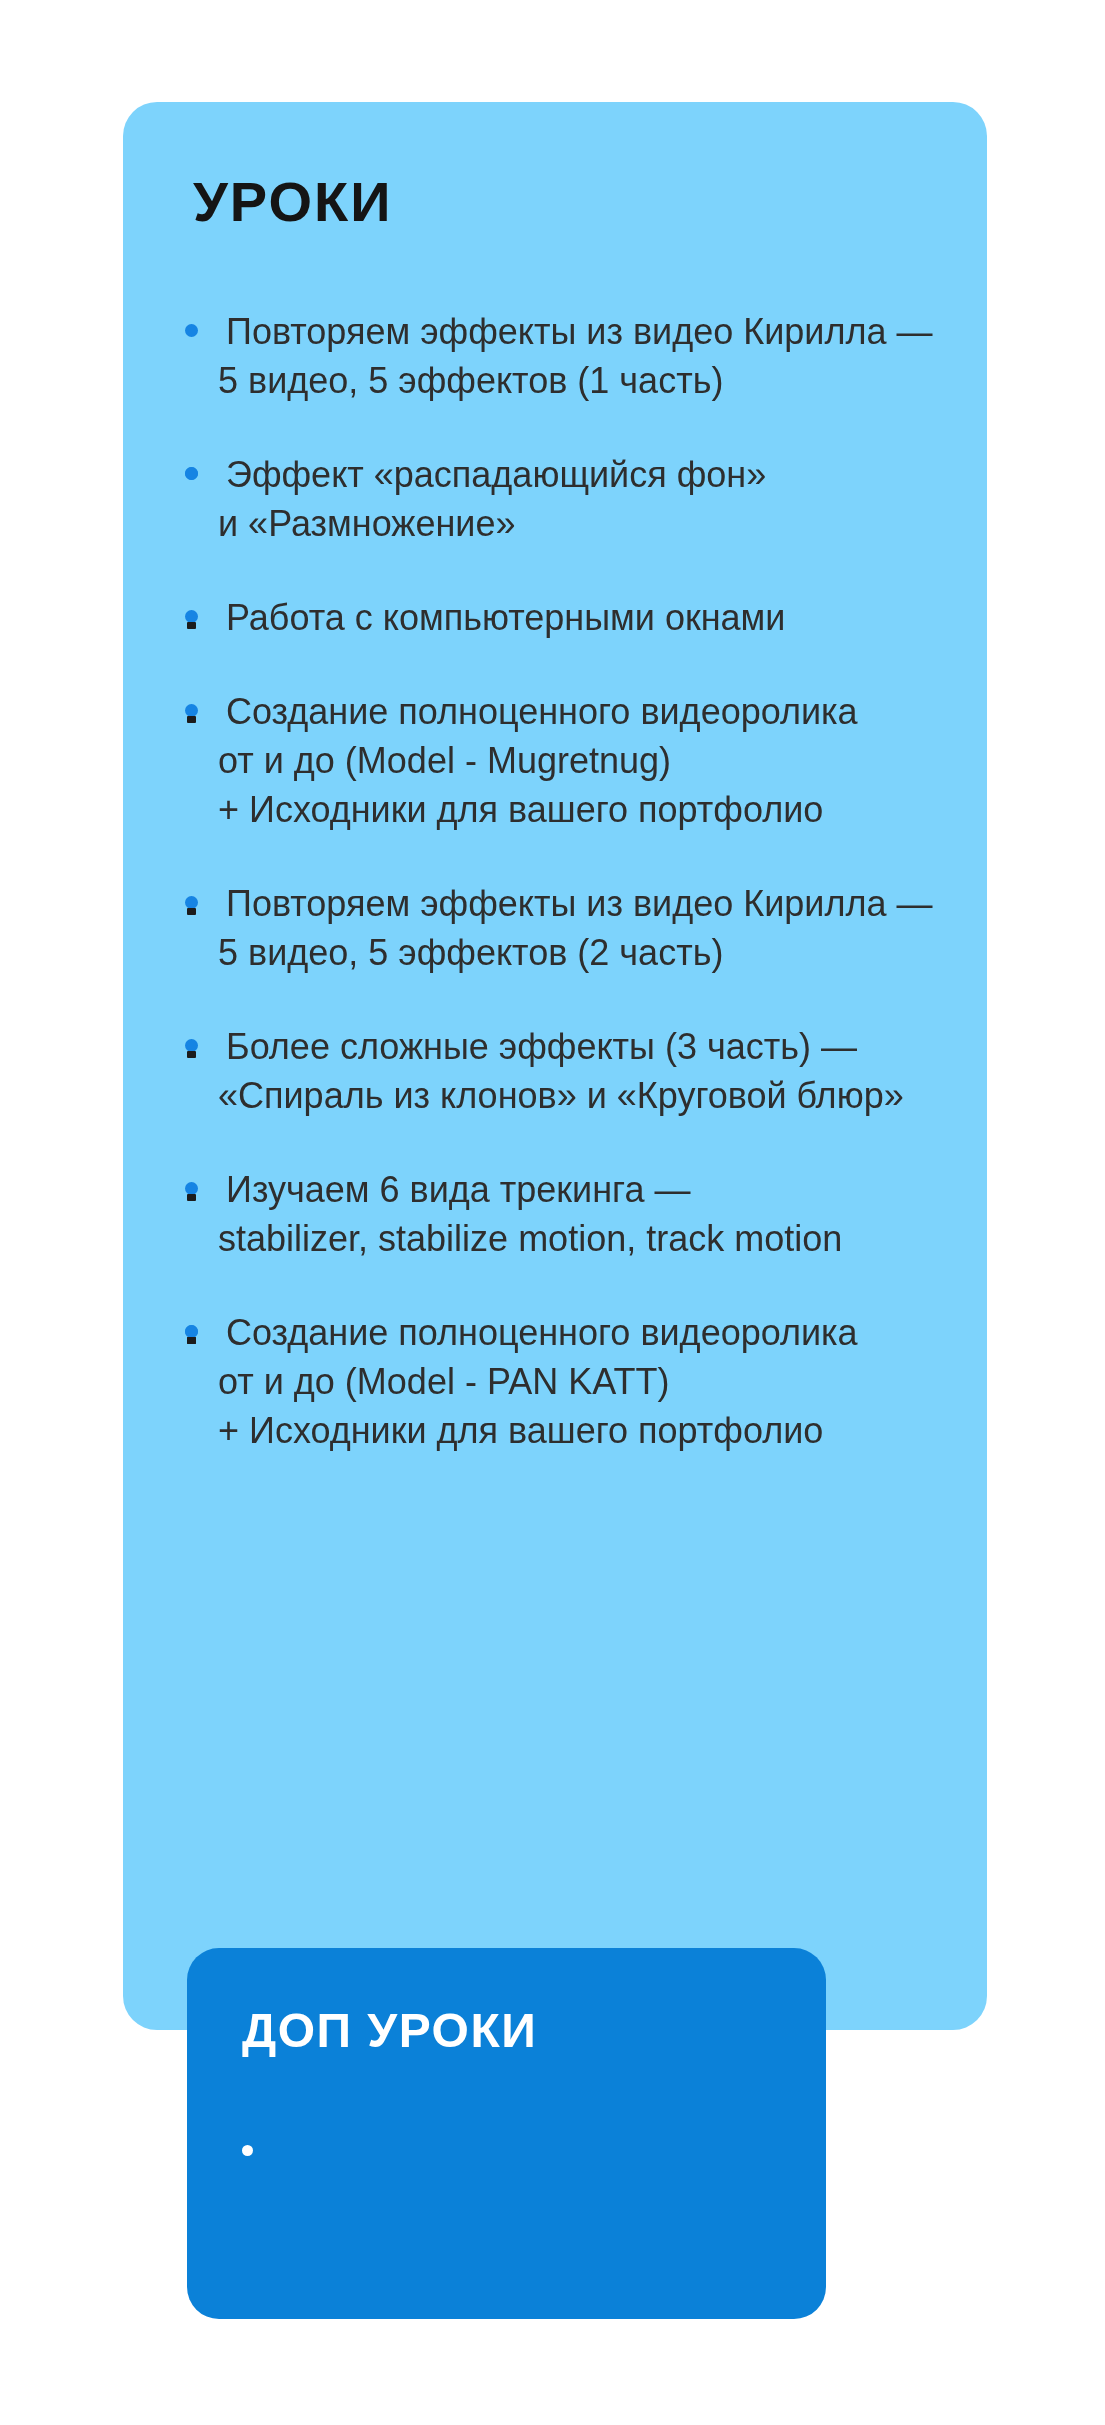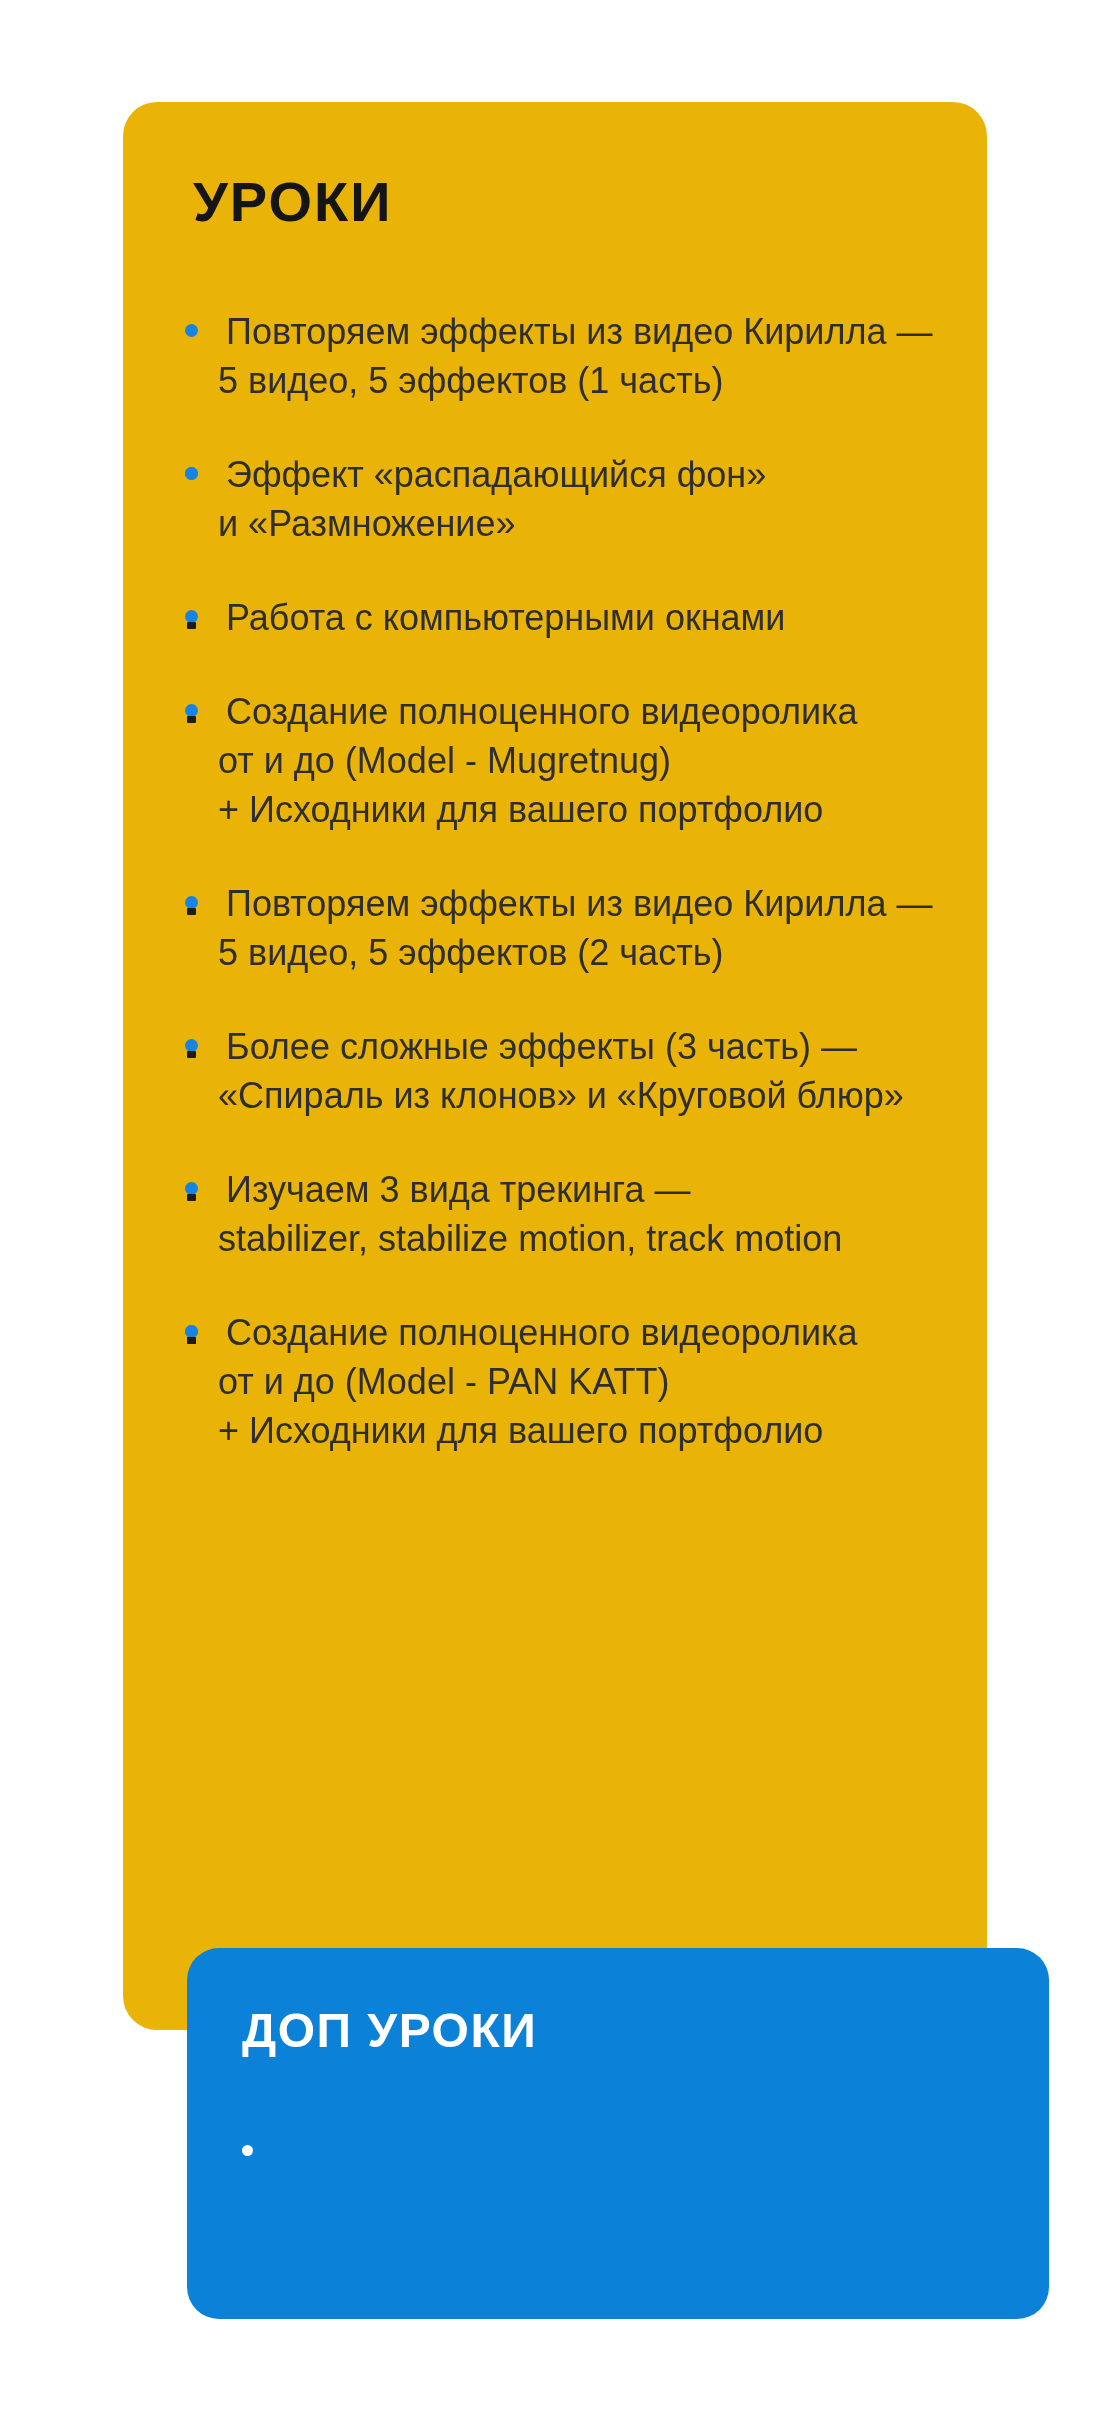--- a/index.html
+++ b/index.html
@@ -13,21 +13,21 @@
     overflow: hidden;
   }
 
   
   .lessons-card {
     position: absolute;
     left: 123px;
     top: 102px;
     width: 864px;
     height: 1928px;
-    background: #eab308;
+    background: #7dd3fc;
     border-radius: 34px;
   }
   .card-inner { padding: 72px 38px 0 62px; }
 
   .lessons-title {
     margin: 0 0 0 8px;
     font-size: 56px;
     line-height: 1;
     font-weight: 700;
     letter-spacing: 2px;
@@ -68,21 +68,21 @@
     height: 7px;
     border-radius: 1px;
     background: #1C1C1C;
   }
 
   
   .extra-card {
     position: absolute;
     left: 187px;
     top: 1948px;
-    width: 862px;
+    width: 639px;
     height: 371px;
     background: #0B81D8;
     border-radius: 32px;
   }
   .extra-inner { padding: 58px 36px 0 55px; }
 
   .extra-title {
     margin: 0;
     font-size: 48px;
     line-height: 1.05;
@@ -149,21 +149,21 @@
         <span class="item-text">Повторяем эффекты из видео Кирилла —
 5 видео, 5 эффектов (2 часть)</span>
       </li>
       <li>
         <span class="marker pin"></span>
         <span class="item-text">Более сложные эффекты (3 часть) —
 «Спираль из клонов» и «Круговой блюр»</span>
       </li>
       <li>
         <span class="marker pin"></span>
-        <span class="item-text">Изучаем 3 вида трекинга —
+        <span class="item-text">Изучаем 6 вида трекинга —
 stabilizer, stabilize motion, track motion</span>
       </li>
       <li>
         <span class="marker pin"></span>
       </li>
       <li>
         <span class="marker pin"></span>
         <span class="item-text">Создание полноценного видеоролика
 от и до (Model - PAN KATT)
 + Исходники для вашего портфолио</span>

